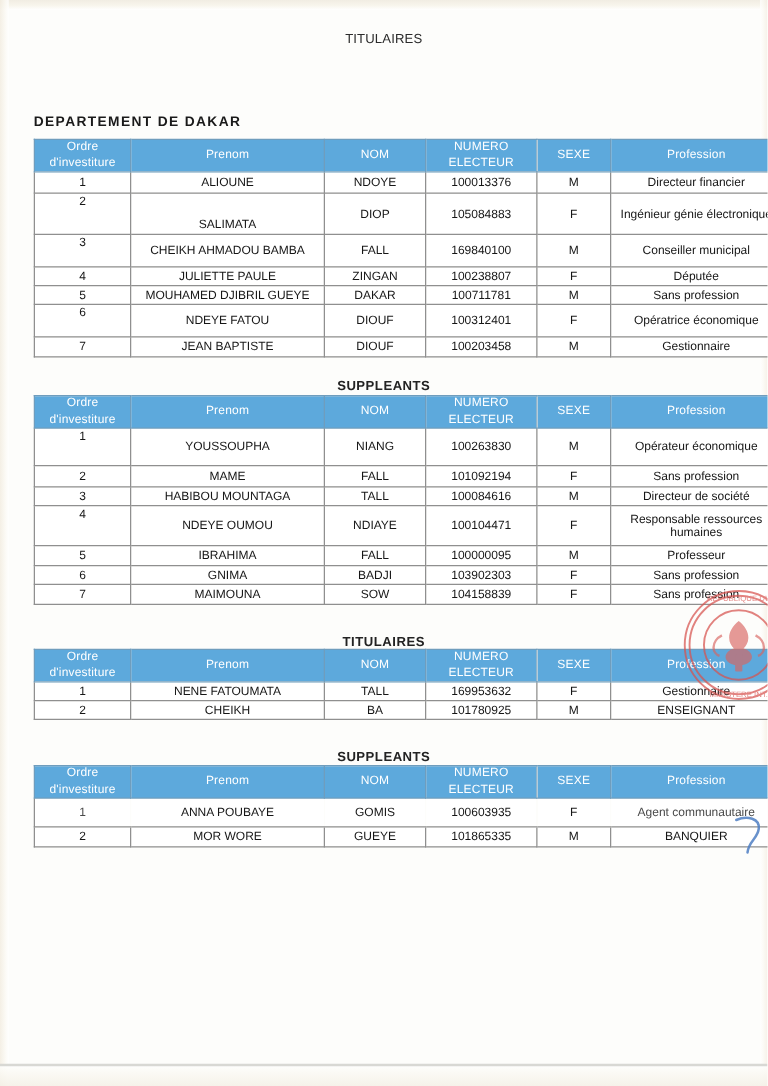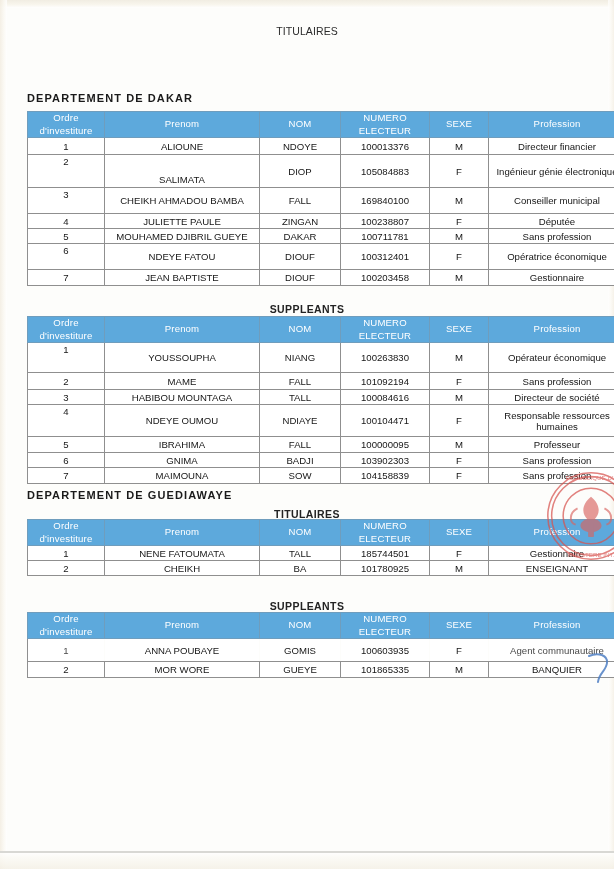--- a/index.html
+++ b/index.html
@@ -305,41 +305,40 @@
           <td class="c-ordre">7</td>
           <td class="c-prenom">MAIMOUNA</td>
           <td class="c-nom">SOW</td>
           <td class="c-numero">104158839</td>
           <td class="c-sexe">F</td>
           <td class="c-profession">Sans profession</td>
         </tr>
       </tbody>
     </table>
 
-  <div class="dept-title" style="top:489px">DEPARTEMENT  DE  GUEDIAWAYE</div>
 
   <div class="sub-caption" style="top:508px">TITULAIRES</div>
 
   <table class="tbl" id="t3" style="left:27px; top:519px; width:568px">
       <thead>
         <tr>
           <th class="c-ordre">Ordre<br>d'investiture</th>
           <th class="c-prenom">Prenom</th>
           <th class="c-nom">NOM</th>
           <th class="c-numero">NUMERO<br>ELECTEUR</th>
           <th class="c-sexe">SEXE</th>
           <th class="c-profession">Profession</th>
         </tr>
       </thead>
       <tbody>
         <tr style="height:15px">
           <td class="c-ordre">1</td>
           <td class="c-prenom">NENE FATOUMATA</td>
           <td class="c-nom">TALL</td>
-          <td class="c-numero">185744501</td>
+          <td class="c-numero">169953632</td>
           <td class="c-sexe">F</td>
           <td class="c-profession">Gestionnaire</td>
         </tr>
         <tr style="height:15px">
           <td class="c-ordre">2</td>
           <td class="c-prenom">CHEIKH</td>
           <td class="c-nom">BA</td>
           <td class="c-numero">101780925</td>
           <td class="c-sexe">M</td>
           <td class="c-profession">ENSEIGNANT</td>

